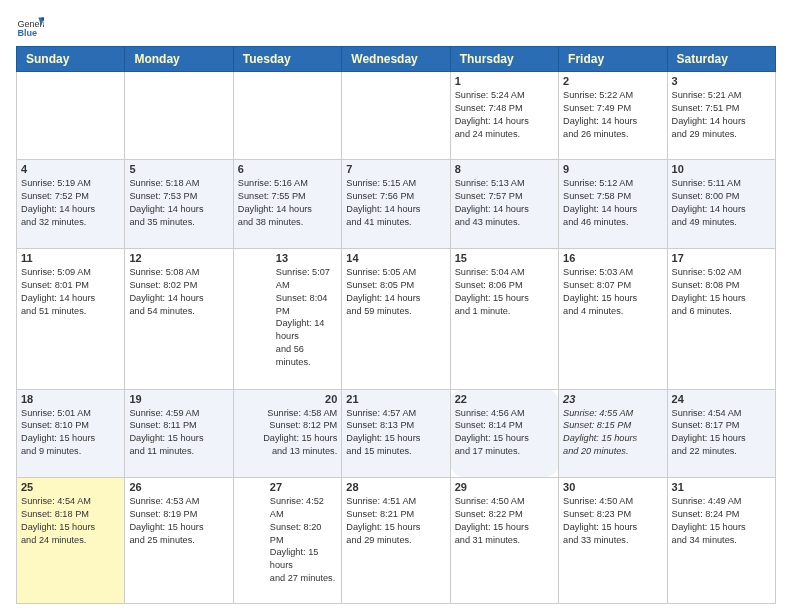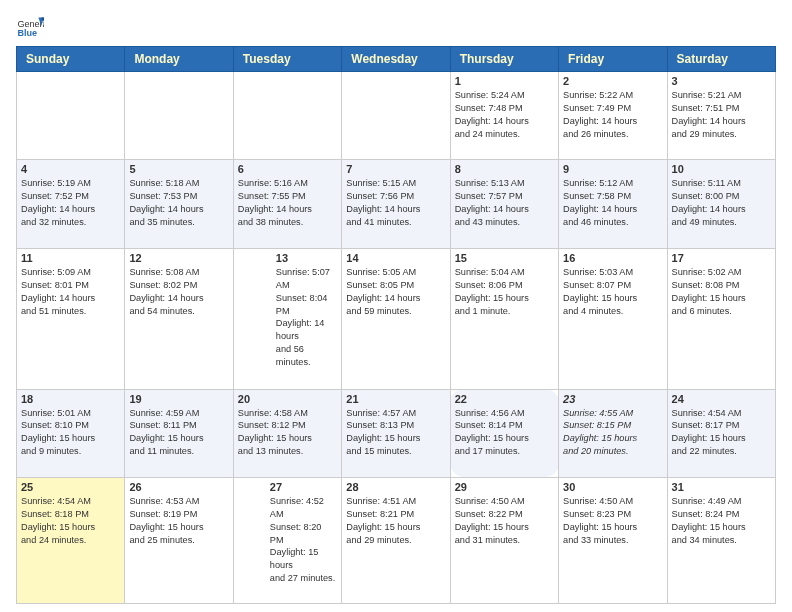--- a/index.html
+++ b/index.html
@@ -201,21 +201,21 @@
         </tr>
         <tr>
           <td style="background-color: rgb(240, 244, 250);">
             <span class="day-num">18</span>
             <div class="day-info">Sunrise: 5:01 AM<br>Sunset: 8:10 PM<br>Daylight: 15 hours<br>and 9 minutes.</div>
           </td>
           <td style="background-color: rgb(240, 244, 250);">
             <span class="day-num">19</span>
             <div class="day-info">Sunrise: 4:59 AM<br>Sunset: 8:11 PM<br>Daylight: 15 hours<br>and 11 minutes.</div>
           </td>
-          <td style="background-color: rgb(240, 244, 250);">
+          <td style="background-color: rgb(240, 244, 250); text-align: right;">
             <span class="day-num">20</span>
             <div class="day-info">Sunrise: 4:58 AM<br>Sunset: 8:12 PM<br>Daylight: 15 hours<br>and 13 minutes.</div>
           </td>
           <td style="background-color: rgb(240, 244, 250);">
             <span class="day-num">21</span>
             <div class="day-info">Sunrise: 4:57 AM<br>Sunset: 8:13 PM<br>Daylight: 15 hours<br>and 15 minutes.</div>
           </td>
           <td style="background-color: rgb(240, 244, 250); border-radius: 14px;">
             <span class="day-num">22</span>
             <div class="day-info">Sunrise: 4:56 AM<br>Sunset: 8:14 PM<br>Daylight: 15 hours<br>and 17 minutes.</div>

